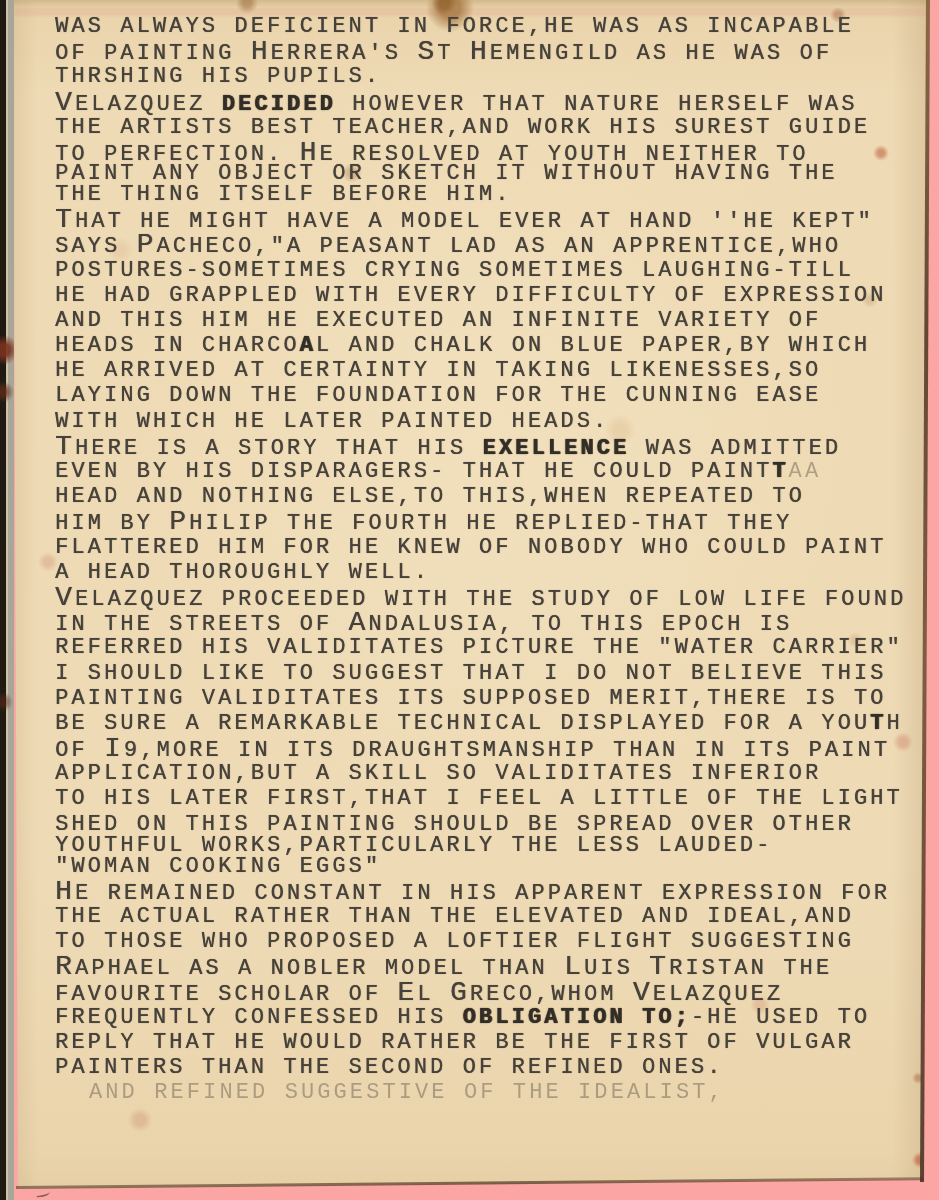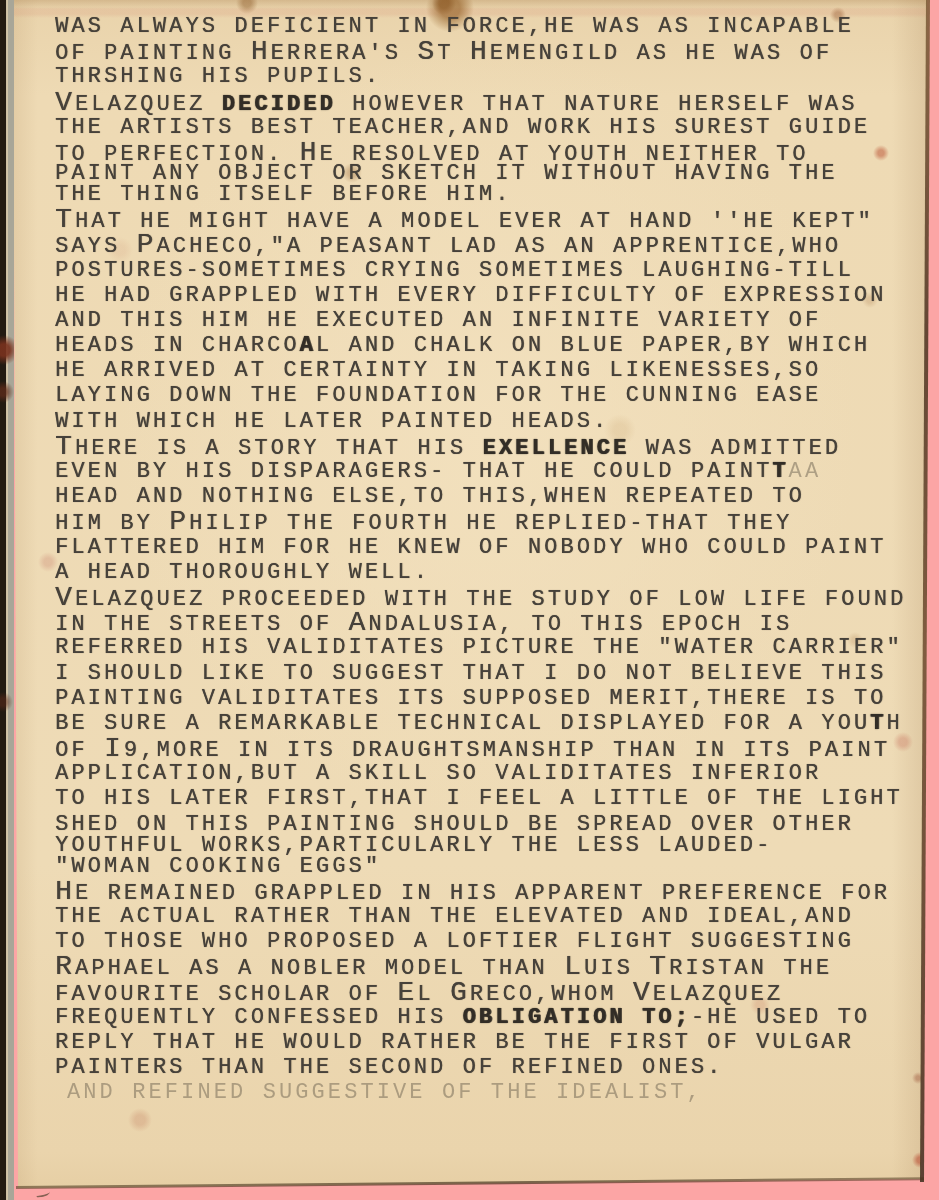--- a/index.html
+++ b/index.html
@@ -73,21 +73,21 @@
   .textblock {
     position:absolute; left:55px; top:14px; width:872px; z-index:4;
   }
   .line {
     white-space:pre; height:25.2px; line-height:25.2px;
     font-size:22px; letter-spacing:3.1px;
     color:var(--ink,#46413a);
     text-shadow:0.4px 0.4px 0.7px rgba(62,56,47,.85);
   }
   .line.tight { height:21px; }
-  .line.indent { margin-left:12px; }
+  .line.indent { margin-left:34px; }
   .seg-n { }
   .seg-L { font-size:28px; }  
   .seg-b {
     font-weight:bold; color:#322d26;
     text-shadow:0 0 1.2px rgba(50,45,38,.95), 0.9px 0 0 rgba(40,35,28,.75);
   }
   .seg-f { color:rgba(95,86,70,.45); text-shadow:none; }
 </style>
 </head>
 <body>
@@ -127,21 +127,21 @@
       <div class="line"><span class="seg-n">REFERRED HIS VALIDITATES PICTURE THE "WATER CARRIER"</span></div>
       <div class="line"><span class="seg-n">I SHOULD LIKE TO SUGGEST THAT I DO NOT BELIEVE THIS</span></div>
       <div class="line"><span class="seg-n">PAINTING VALIDITATES ITS SUPPOSED MERIT,THERE IS TO</span></div>
       <div class="line"><span class="seg-n">BE SURE A REMARKABLE TECHNICAL DISPLAYED FOR A YOU</span><span class="seg-b">T</span><span class="seg-n">H</span></div>
       <div class="line"><span class="seg-n">OF </span><span class="seg-L">I</span><span class="seg-n">9,MORE IN ITS DRAUGHTSMANSHIP THAN IN ITS PAINT</span></div>
       <div class="line"><span class="seg-n">APPLICATION,BUT A SKILL SO VALIDITATES INFERIOR</span></div>
       <div class="line"><span class="seg-n">TO HIS LATER FIRST,THAT I FEEL A LITTLE OF THE LIGHT</span></div>
       <div class="line tight"><span class="seg-n">SHED ON THIS PAINTING SHOULD BE SPREAD OVER OTHER</span></div>
       <div class="line tight"><span class="seg-n">YOUTHFUL WORKS,PARTICULARLY THE LESS LAUDED-</span></div>
       <div class="line"><span class="seg-n">"WOMAN COOKING EGGS"</span></div>
-      <div class="line"><span class="seg-L">H</span><span class="seg-n">E REMAINED GRAPPLED IN HIS APPARENT PREFERENCE FOR</span></div>
+      <div class="line"><span class="seg-L">H</span><span class="seg-n">E REMAINED CONSTANT IN HIS APPARENT EXPRESSION FOR</span></div>
       <div class="line"><span class="seg-n">THE ACTUAL RATHER THAN THE ELEVATED AND IDEAL,AND</span></div>
       <div class="line"><span class="seg-n">TO THOSE WHO PROPOSED A LOFTIER FLIGHT SUGGESTING</span></div>
       <div class="line"><span class="seg-L">R</span><span class="seg-n">APHAEL AS A NOBLER MODEL THAN </span><span class="seg-L">L</span><span class="seg-n">UIS </span><span class="seg-L">T</span><span class="seg-n">RISTAN THE</span></div>
       <div class="line"><span class="seg-n">FAVOURITE SCHOLAR OF </span><span class="seg-L">E</span><span class="seg-n">L </span><span class="seg-L">G</span><span class="seg-n">RECO,WHOM </span><span class="seg-L">V</span><span class="seg-n">ELAZQUEZ</span></div>
       <div class="line"><span class="seg-n">FREQUENTLY CONFESSED HIS </span><span class="seg-b">OBLIGATION TO;</span><span class="seg-n">-HE USED TO</span></div>
       <div class="line"><span class="seg-n">REPLY THAT HE WOULD RATHER BE THE FIRST OF VULGAR</span></div>
       <div class="line"><span class="seg-n">PAINTERS THAN THE SECOND OF REFINED ONES.</span></div>
       <div class="line indent"><span class="seg-f">AND REFINED SUGGESTIVE OF THE IDEALIST,</span></div>
     </div>
 </div>

